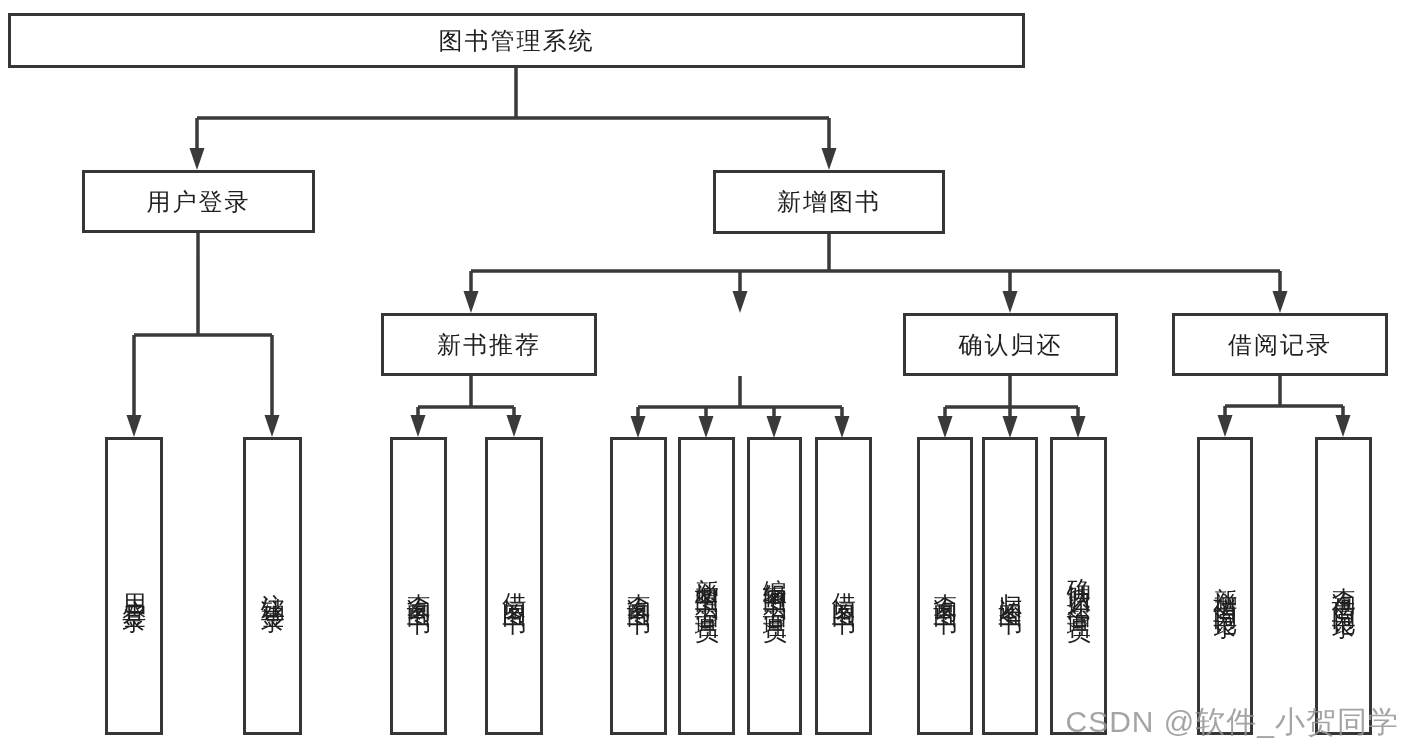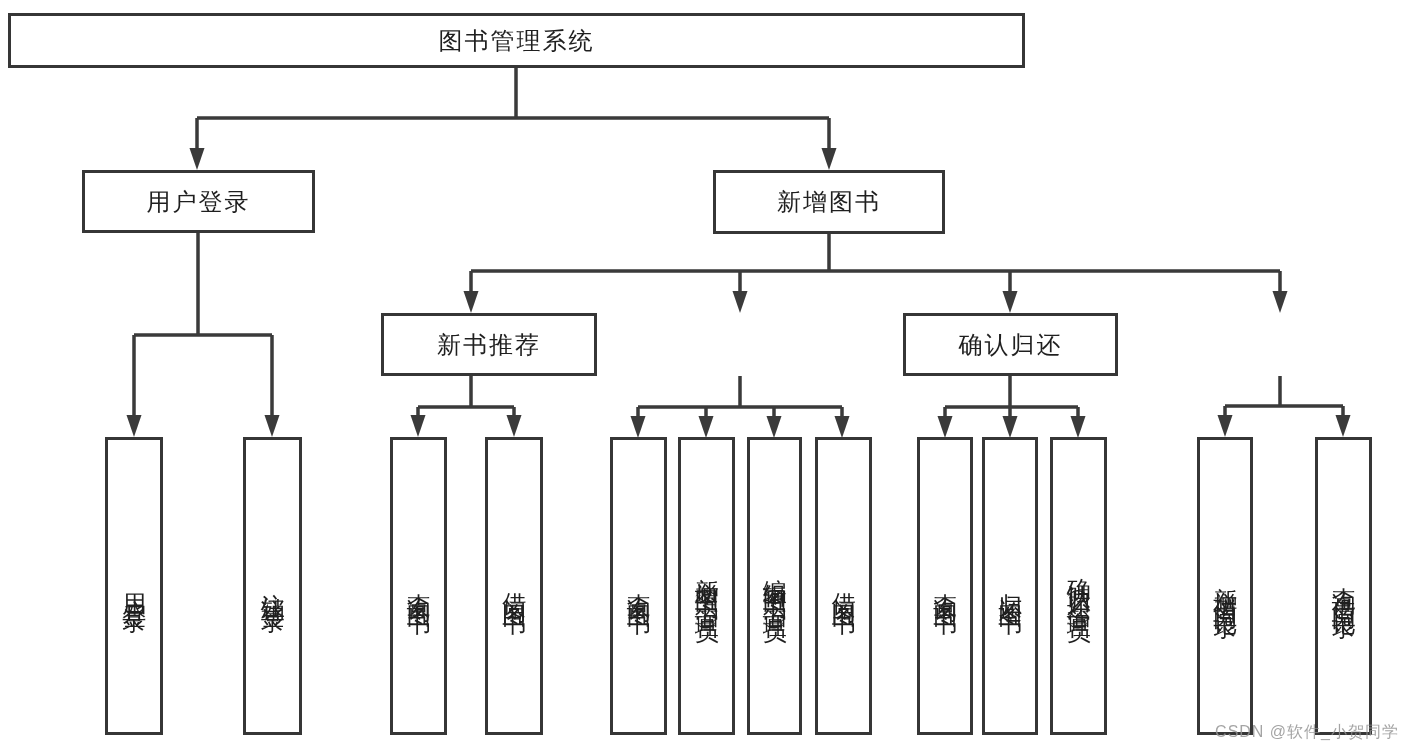--- a/index.html
+++ b/index.html
@@ -62,21 +62,21 @@
   .n-leaf-borrow-bb      { left: 815px;  width: 57px; }
   .n-leaf-query-cur      { left: 917px;  width: 56px; }
   .n-leaf-return-book    { left: 982px;  width: 56px; }
   .n-leaf-confirm-return { left: 1050px; width: 57px; }
   .n-leaf-add-record     { left: 1197px; width: 56px; }
   .n-leaf-query-record   { left: 1315px; width: 57px; }
   .watermark {
     position: absolute;
     right: 6px;
     bottom: 4px;
-    font-size: 16px;
+    font-size: 30px;
     letter-spacing: 1px;
     color: rgba(148, 148, 148, 0.85);
     z-index: 10;
     white-space: nowrap;
   }
 </style>
 </head>
 <body>
 
 <div class="stage">
@@ -141,20 +141,23 @@
   <div class="box h n-book-mgmt">
     <span class="label">新增图书</span>
   </div>
 
   <div class="box h n-new-book-rec">
     <span class="label">新书推荐</span>
   </div>
   <div class="box h n-current-borrow">
     <span class="label">确认归还</span>
   </div>
+  <div class="box h n-borrow-record">
+    <span class="label">借阅记录</span>
+  </div>
 
   <div class="box v leaf n-leaf-user-login">
     <span class="label">用户登录</span>
   </div>
   <div class="box v leaf n-leaf-logout">
     <span class="label">注销登录</span>
   </div>
   <div class="box v leaf n-leaf-query-rec">
     <span class="label">查询图书</span>
   </div>

